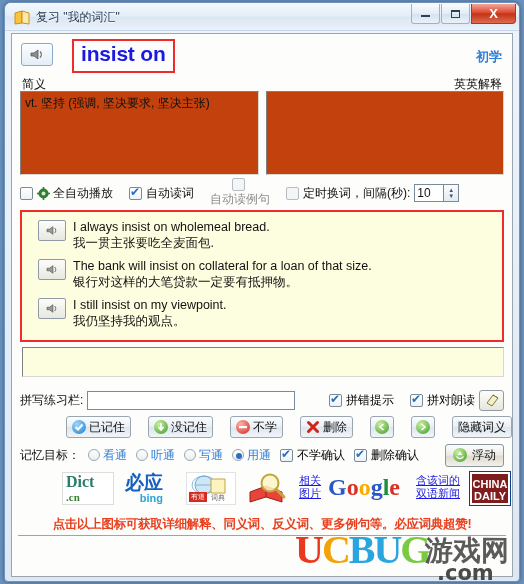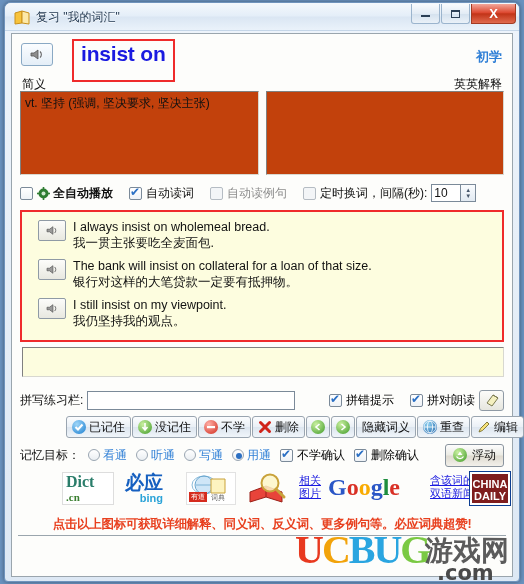--- a/index.html
+++ b/index.html
@@ -62,21 +62,21 @@
   .word-row { position: relative; height: 42px; }
   .spk {
     position: absolute; left: 9px; top: 9px;
     width: 32px; height: 23px;
     border: 1px solid #8aa9c4; border-radius: 3px;
     background: linear-gradient(180deg,#fbfdff 0%,#e4eef7 100%);
     display: flex; align-items: center; justify-content: center;
   }
   .word-box {
     position: absolute; left: 60px; top: 5px;
-    border: 2px solid #ef2b2b; padding: 1px 7px 14px 7px;
+    border: 2px solid #ef2b2b; padding: 1px 7px 5px 7px;
   }
   .word-text { font-size: 21px; font-weight: bold; color: #1a1ae0; letter-spacing: -.2px; }
   .level { position: absolute; right: 10px; top: 14px; font-size: 13px; color: #2f7fd6; font-weight: bold;}
 
   
   .deflabels { position: relative; height: 15px; }
   .lbl-cn { position: absolute; left: 10px; top: 0; font-size: 12px; color: #111; }
   .lbl-en { position: absolute; right: 10px; top: 0; font-size: 12px; color: #111; }
 
   .defwrap { position: relative; height: 84px; margin: 0 8px; display: flex; gap: 7px; }
@@ -95,22 +95,22 @@
     display: inline-block; width: 13px; height: 13px; vertical-align: -2px;
     border: 1px solid #7b8a99; background: linear-gradient(180deg,#fff,#eef2f6);
     border-radius: 2px; margin-right: 4px; position: relative;
   }
   .cb.checked::after {
     content: "✔"; position: absolute; left: 0px; top: -3px;
     font-size: 12px; color: #2a6fc4; line-height: 15px;
   }
   .cb.dim { border-color: #b5bcc3; background: #f3f5f7; }
   .opt { display: flex; align-items: center; margin-right: 16px; white-space: nowrap; }
-  .opt.gray { color: #8d8d8d; }
-  .opt.bold { font-weight: bold; }
+  .opt.gray { color: #8d8d8d; flex-direction: column; }
+  .opt.bold { font-weight: normal; }
   .gear { width: 13px; height: 13px; margin-right: 3px; }
   .spinwrap { display: flex; align-items: center; }
   .spin-in {
     width: 30px; height: 18px; border: 1px solid #7b8a99; background: #fff;
     font-size: 12px; padding-left: 2px; color: #111; line-height: 16px;
   }
   .spin-btns {
     width: 15px; height: 18px; border: 1px solid #7b8a99; border-left: none;
     background: linear-gradient(180deg,#fafcfe,#e2eaf2);
     display: flex; flex-direction: column; align-items: center; justify-content: center;
@@ -150,21 +150,21 @@
   }
   .sp-opts { display: flex; align-items: center; margin-left: auto; }
   .eraser {
     width: 25px; height: 21px; margin-left: 4px;
     border: 1px solid #8f9aa5; border-radius: 3px;
     background: linear-gradient(180deg,#fcfcfa,#e6e6de);
     display: flex; align-items: center; justify-content: center;
   }
 
   
-  .btnbar { display: flex; align-items: flex-end; margin: 4px 6px 0 6px; gap: 1px; padding-left: 48px; }
+  .btnbar { display: flex; align-items: flex-end; margin: 4px 6px 0 6px; gap: 17px; padding-left: 48px; }
   .tbtn {
     height: 22px; padding: 0 5px; display: flex; align-items: center; gap: 3px;
     border: 1px solid #9aa5b0; border-radius: 3px;
     background: linear-gradient(180deg,#fcfdfe 0%,#eaf0f6 48%,#dde6ef 52%,#f0f5fa 100%);
     font-size: 12px; color: #111; white-space: nowrap;
   }
   .tbtn.icononly { padding: 0 4px; }
   .dot { width: 14px; height: 14px; border-radius: 50%; flex: none; position: relative; }
 
   
@@ -507,21 +507,21 @@
           <path d="M30 17 L38 25" stroke="#c9a23a" stroke-width="3" stroke-linecap="round"></path>
         </svg>
       </div>
       <div class="lk" style="left:281px;top:2px">
         <div class="linktxt">相关</div>
         <div class="linktxt">图片</div>
       </div>
       <div class="lk" style="left:310px;top:2px">
         <div class="google-wrap"><span class="g1">G</span><span class="g2">o</span><span class="g3">o</span><span class="g1">g</span><span class="g4">l</span><span class="g2">e</span></div>
       </div>
-      <div class="lk" style="left:412px;top:2px">
+      <div class="lk" style="left:398px;top:2px">
         <div class="linktxt">含该词的</div>
         <div class="linktxt">双语新闻</div>
       </div>
       <div class="lk" style="left:452px">
         <div class="chinadaily">
           <span>CHINA</span><br>
           <span>DAILY</span>
         </div>
       </div>
     </div>

